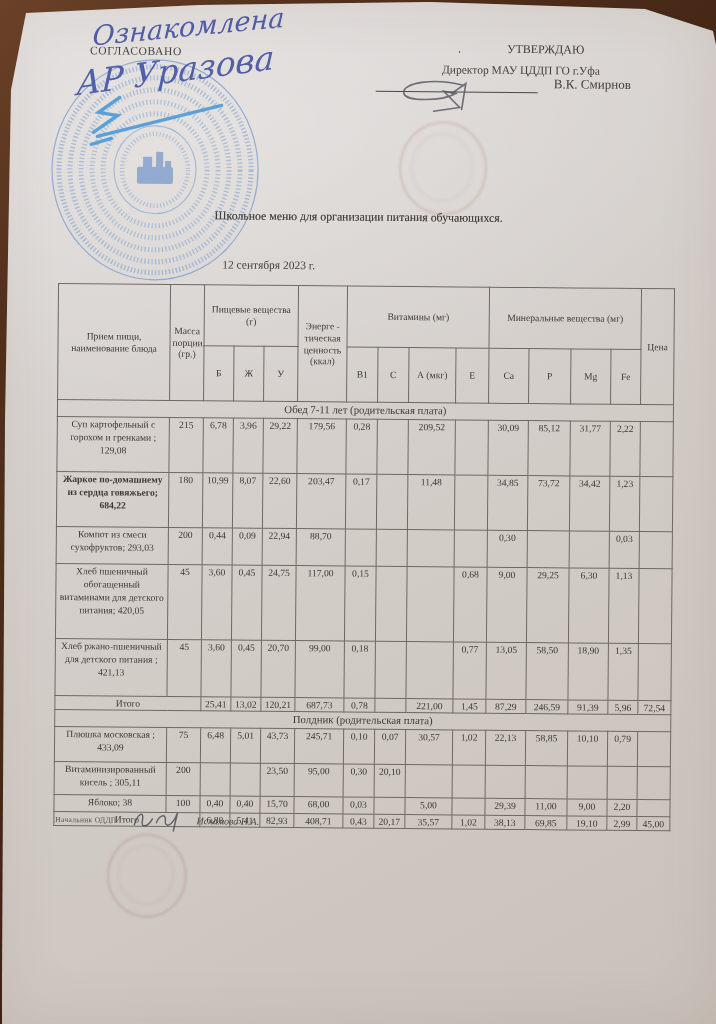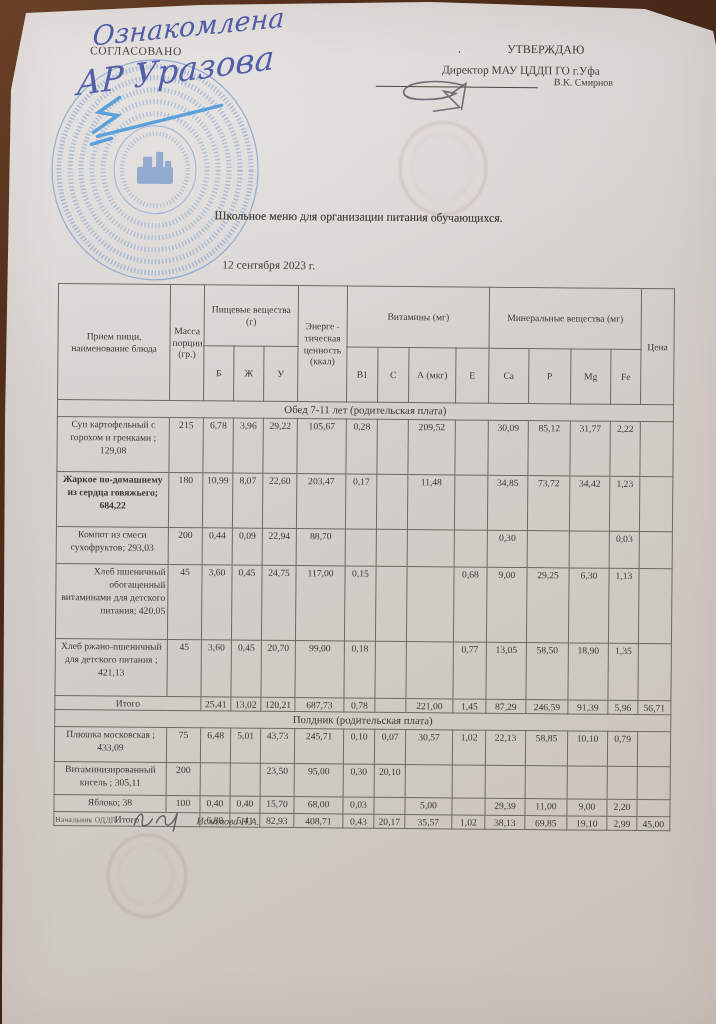--- a/index.html
+++ b/index.html
@@ -28,21 +28,21 @@
   .fs2{left:112px;top:833px;width:76px;height:80px;border:2px solid rgba(160,120,105,.3);}
   .fs2i{left:9px;top:9px;width:54px;height:58px;border:1.5px solid rgba(160,120,105,.22);}
 
   .approve{position:absolute;right:52px;top:38px;width:290px;text-align:center;}
   .approve-title{font-size:12px;display:flex;justify-content:center;align-items:center;gap:46px;color:#413d37;}
   .approve-dir{font-size:11.5px;margin-top:7px;color:#45413b;}
   .approve-sig-zone{position:relative;height:46px;}
   .approve-scribble{position:absolute;left:18px;top:2px;}
   .sig-row{display:flex;align-items:flex-end;justify-content:flex-start;gap:16px;}
   .sig-line{display:inline-block;width:162px;border-bottom:1.4px solid #4a4640;height:1px;}
-  .sig-name{font-size:10px;color:#413d37;padding-bottom:1px;}
+  .sig-name{font-size:13px;color:#413d37;padding-bottom:1px;}
 
   
   .doc-title{position:absolute;left:0;width:716px;top:207px;text-align:center;font-size:11.8px;color:#403c36;text-shadow:0 0 .5px rgba(64,60,54,.55);}
   .doc-date{position:absolute;left:222px;top:257px;font-size:11.5px;color:#45413b;}
 
   
   .menu-table-wrap{position:absolute;left:58px;top:283px;}
   table.menu{border-collapse:collapse;width:616px;font-size:9.6px;color:#3b3732;table-layout:fixed;}
   table.menu td,table.menu th{border:1px solid #6e6961;padding:1px 2px;vertical-align:top;text-align:center;font-weight:normal;overflow:hidden;}
   table.menu thead th{vertical-align:middle;line-height:1.25;}
@@ -168,21 +168,21 @@
         <tbody>
             <tr>
               <td colspan="15" class="section-title">Обед 7-11 лет (родительская плата)</td>
             </tr>
             <tr>
               <td class="name-cell" style="height: 52px; margin-left: 48px;">Суп картофельный с горохом и гренками ; 129,08</td>
               <td>215</td>
               <td>6,78</td>
               <td>3,96</td>
               <td>29,22</td>
-              <td>105,67</td>
+              <td>179,56</td>
               <td>0,28</td>
               <td></td>
               <td>209,52</td>
               <td></td>
               <td>30,09</td>
               <td>85,12</td>
               <td>31,77</td>
               <td>2,22</td>
               <td></td>
             </tr>
@@ -214,21 +214,21 @@
               <td></td>
               <td></td>
               <td></td>
               <td>0,30</td>
               <td></td>
               <td></td>
               <td>0,03</td>
               <td></td>
             </tr>
             <tr>
-              <td class="name-cell" style="height: 72px; text-align: right;">Хлеб пшеничный обогащенный витаминами для детского питания; 420,05</td>
+              <td class="name-cell" style="height: 72px;">Хлеб пшеничный обогащенный витаминами для детского питания; 420,05</td>
               <td>45</td>
               <td>3,60</td>
               <td>0,45</td>
               <td>24,75</td>
               <td>117,00</td>
               <td>0,15</td>
               <td></td>
               <td></td>
               <td>0,68</td>
               <td>9,00</td>
@@ -261,21 +261,21 @@
               <td>120,21</td>
               <td>687,73</td>
               <td>0,78</td>
               <td></td>
               <td>221,00</td>
               <td>1,45</td>
               <td>87,29</td>
               <td>246,59</td>
               <td>91,39</td>
               <td>5,96</td>
-              <td>56,71</td>
+              <td>72,54</td>
             </tr>
             <tr>
               <td colspan="15" class="section-title">Полдник (родительская плата)</td>
             </tr>
             <tr>
               <td class="name-cell" style="height: 32px;">Плюшка московская ; 433,09</td>
               <td>75</td>
               <td>6,48</td>
               <td>5,01</td>
               <td>43,73</td>

